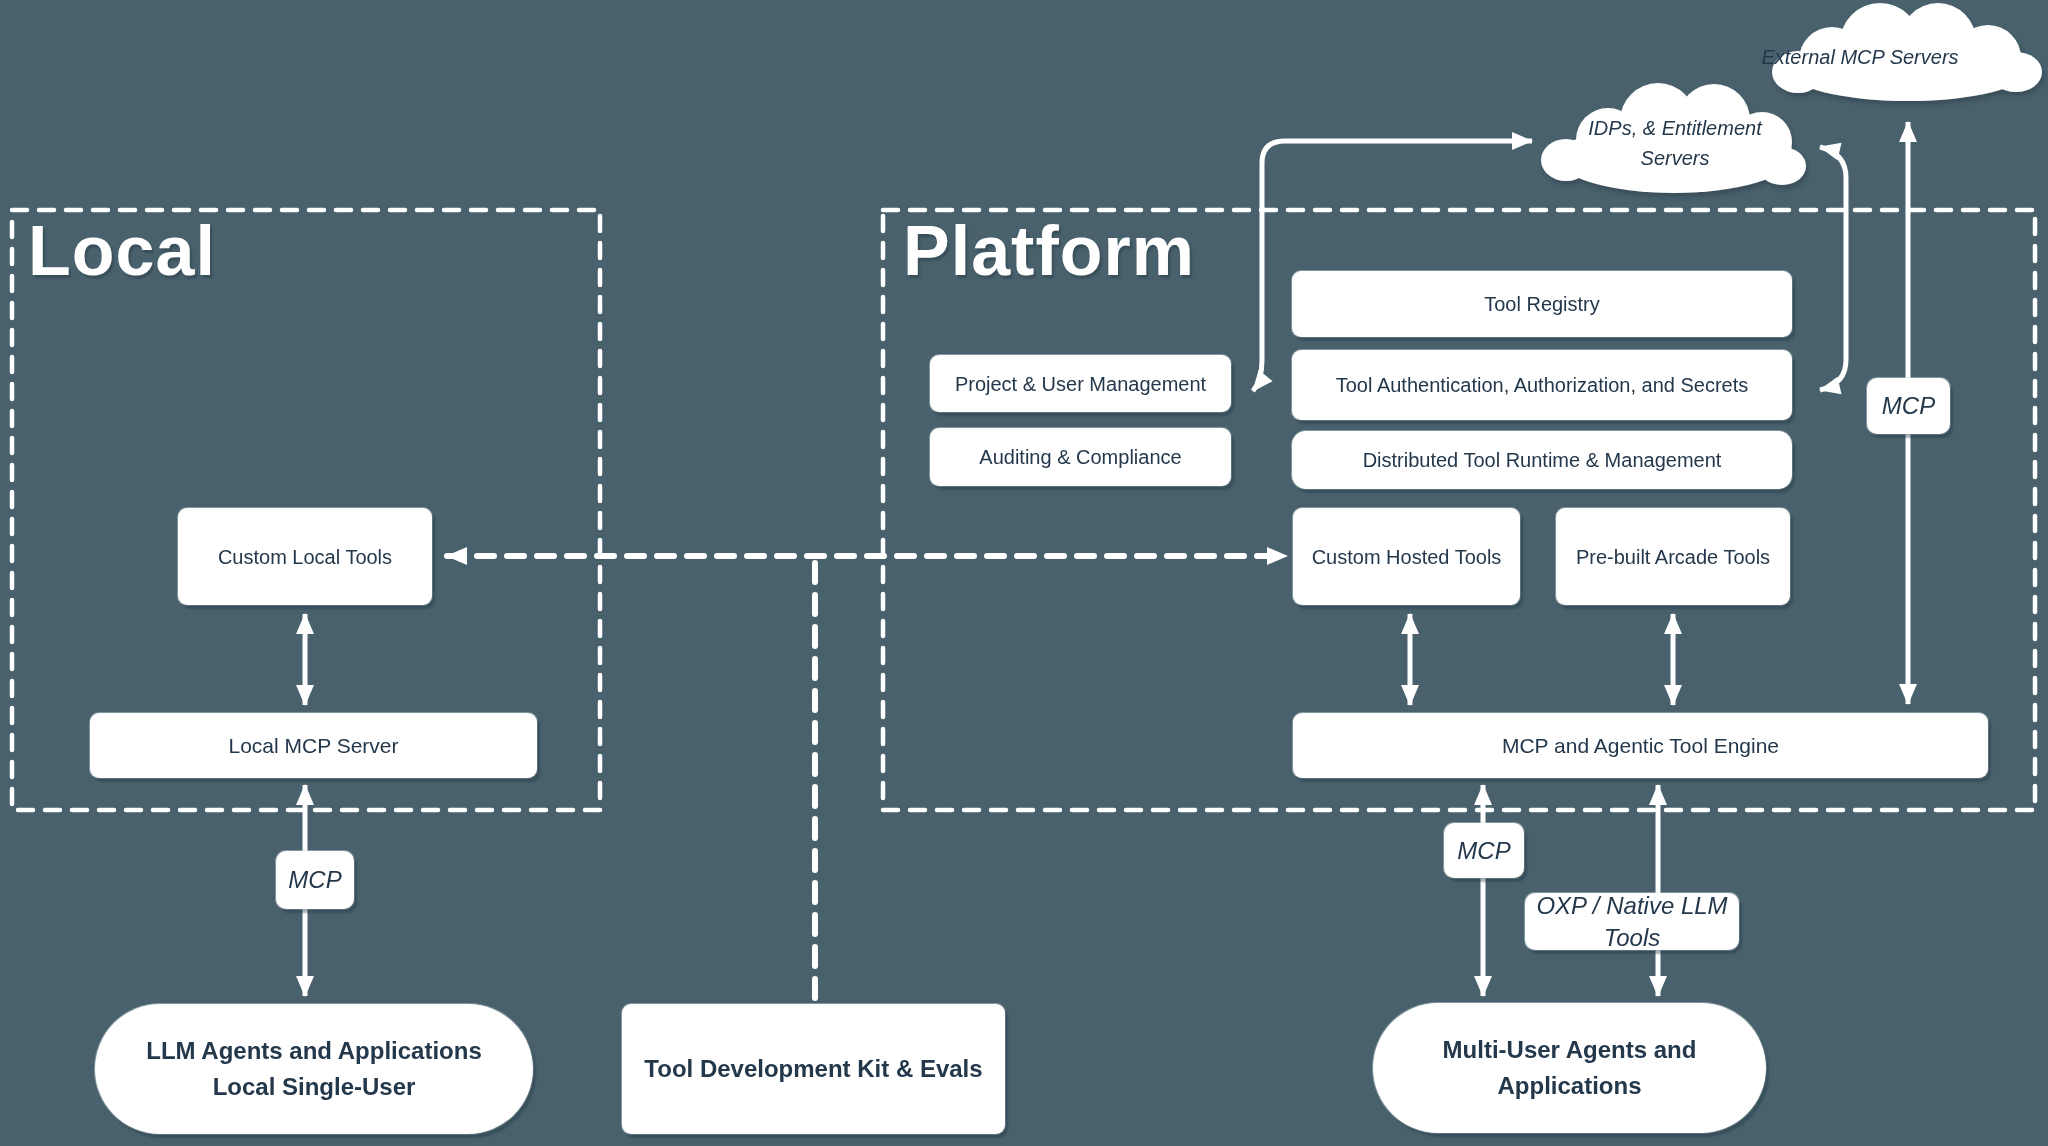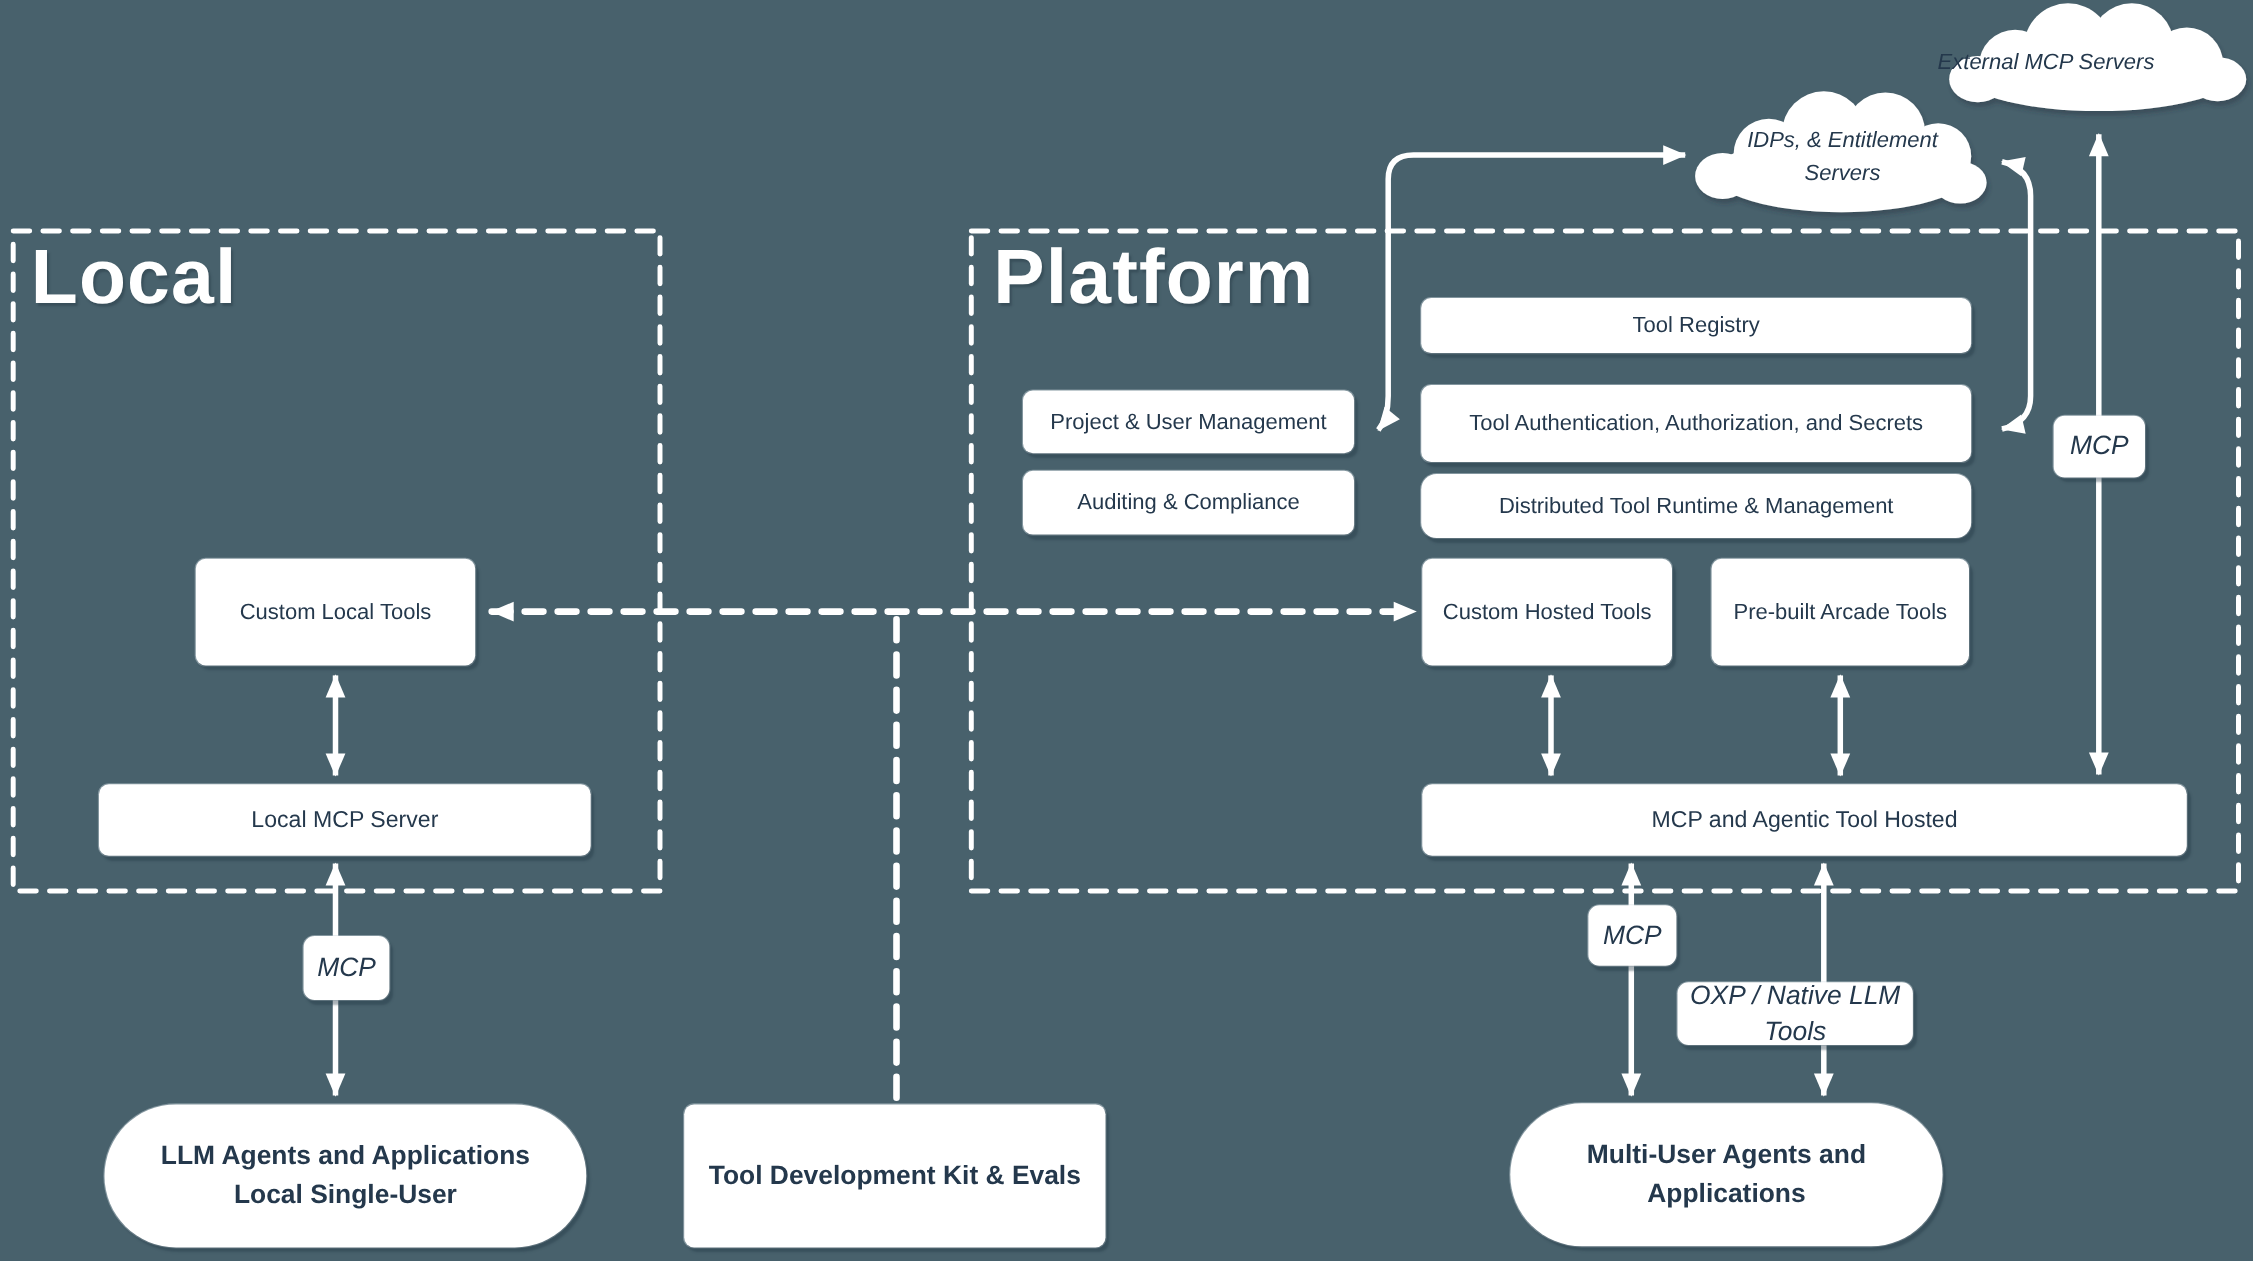--- a/index.html
+++ b/index.html
@@ -100,26 +100,26 @@
   <div class="node pill" style="left:95px;top:1004px;width:438px;height:130px;">
     <div>
       <div>LLM Agents and Applications</div>
       <div>Local Single-User</div>
     </div>
   </div>
   <div class="node bold" style="left:622px;top:1004px;width:383px;height:130px;">Tool Development Kit &amp; Evals</div>
 
   <div class="node" style="left:930px;top:355px;width:301px;height:57px;">Project &amp; User Management</div>
   <div class="node" style="left:930px;top:428px;width:301px;height:58px;">Auditing &amp; Compliance</div>
-  <div class="node" style="left:1292px;top:271px;width:500px;height:50px;">Tool Registry</div>
+  <div class="node" style="left:1292px;top:271px;width:500px;height:66px;">Tool Registry</div>
   <div class="node" style="left:1292px;top:350px;width:500px;height:70px;">Tool Authentication, Authorization, and Secrets</div>
   <div class="node" style="left:1292px;top:431px;width:500px;height:58px;border-radius:14px;">Distributed Tool Runtime &amp; Management</div>
   <div class="node" style="left:1293px;top:508px;width:227px;height:97px;">Custom Hosted Tools</div>
   <div class="node" style="left:1556px;top:508px;width:234px;height:97px;">Pre-built Arcade Tools</div>
-  <div class="node" style="left:1293px;top:713px;width:695px;height:65px;font-size:21px;">MCP and Agentic Tool Hosted</div>
+  <div class="node" style="left:1293px;top:713px;width:695px;height:65px;font-size:21px;">MCP and Agentic Tool Engine</div>
 
   <div class="node tag" style="left:1867px;top:378px;width:83px;height:56px;">MCP</div>
   <div class="node tag" style="left:1444px;top:823px;width:80px;height:55px;">MCP</div>
   <div class="node tag" style="left:1525px;top:893px;width:214px;height:57px;">OXP / Native LLM Tools</div>
 
   <div class="node pill" style="left:1373px;top:1003px;width:393px;height:130px;">
     <div>
       <div>Multi-User Agents and</div>
       <div>Applications</div>
     </div>

